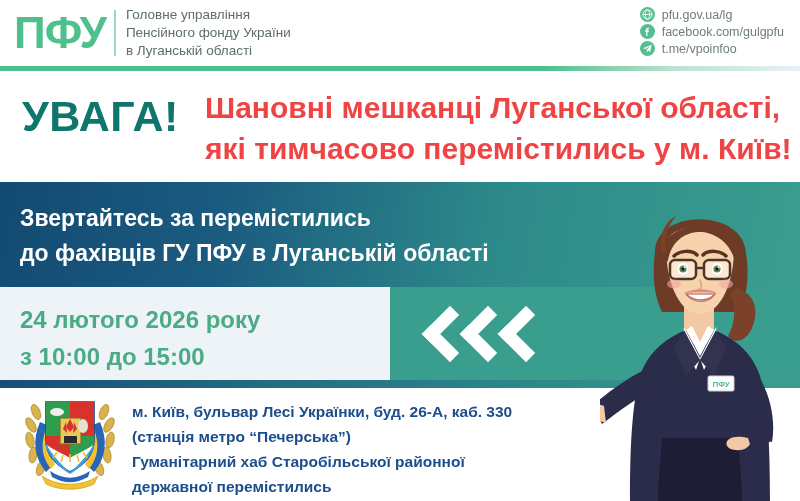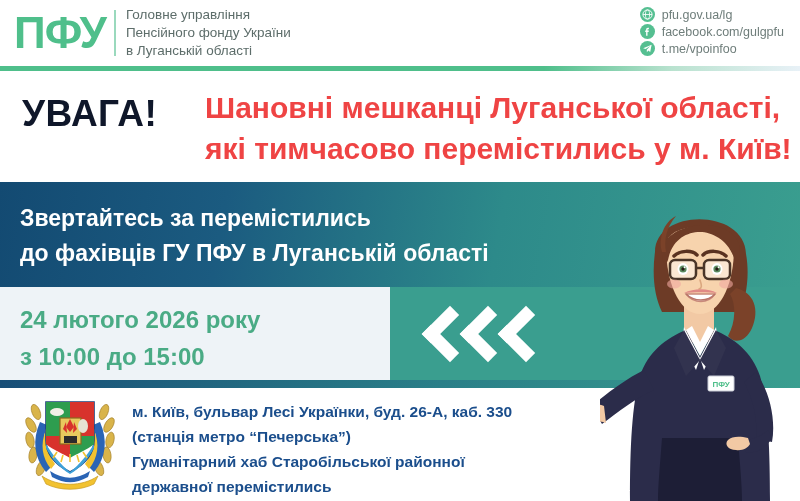--- a/index.html
+++ b/index.html
@@ -52,21 +52,21 @@
     background:linear-gradient(to right,#4FBF8B 0%,#4FBF8B 68%,#b9e2cf 84%,#e8f1f7 100%);
   }
 
   
   .headline {
     position:absolute; left:0; top:71px; width:800px; height:111px;
     background:#ffffff;
   }
   .uvaga {
     position:absolute; left:22px; top:24px;
-    font-size:37px; font-weight:bold; color:#0f172a;
+    font-size:43px; font-weight:bold; color:#0f766e;
     letter-spacing:0.5px; line-height:1;
   }
   .headline-text {
     position:absolute; left:205px; top:16px;
     font-size:30px; font-weight:bold; color:#ef4444;
     line-height:1.38;
   }
 
   
   .banner {

